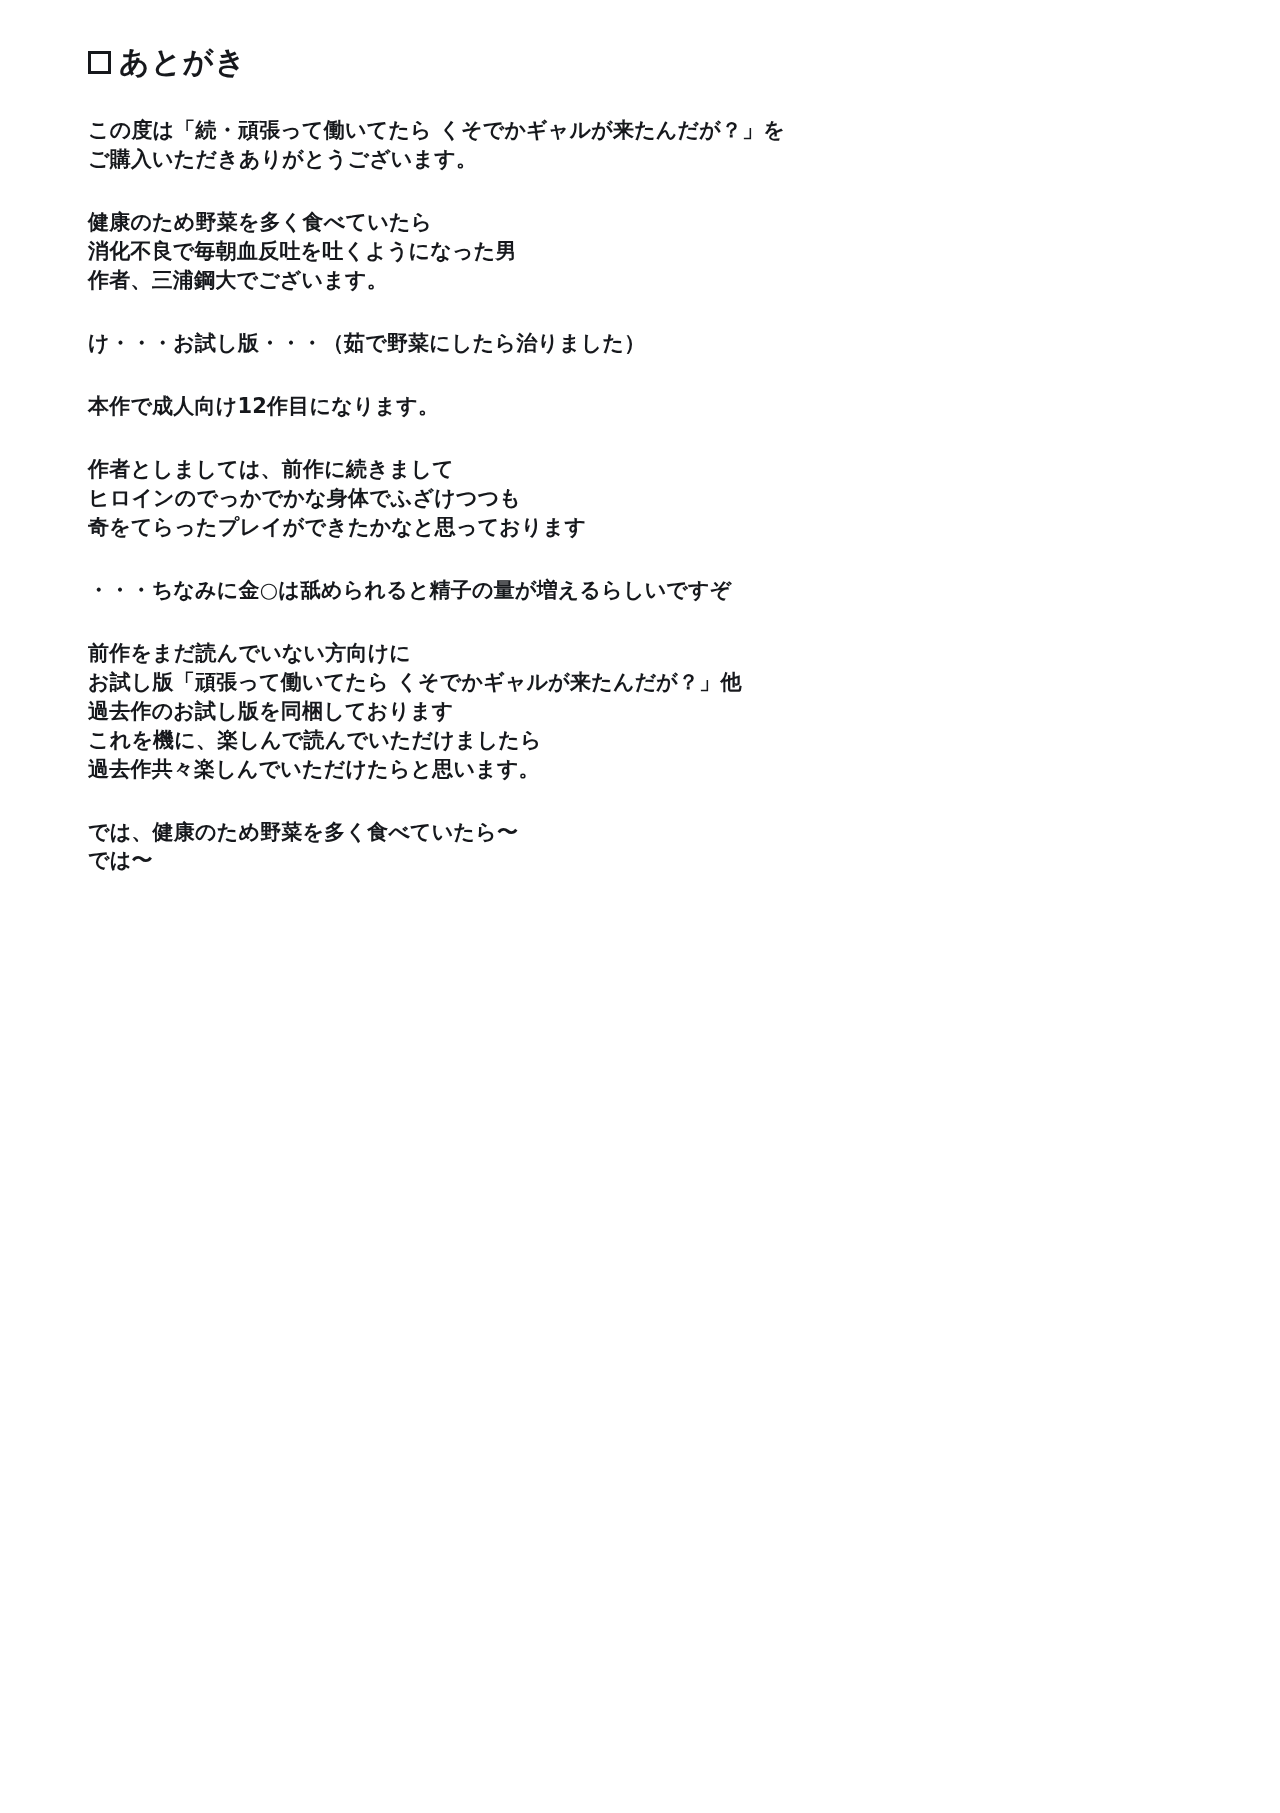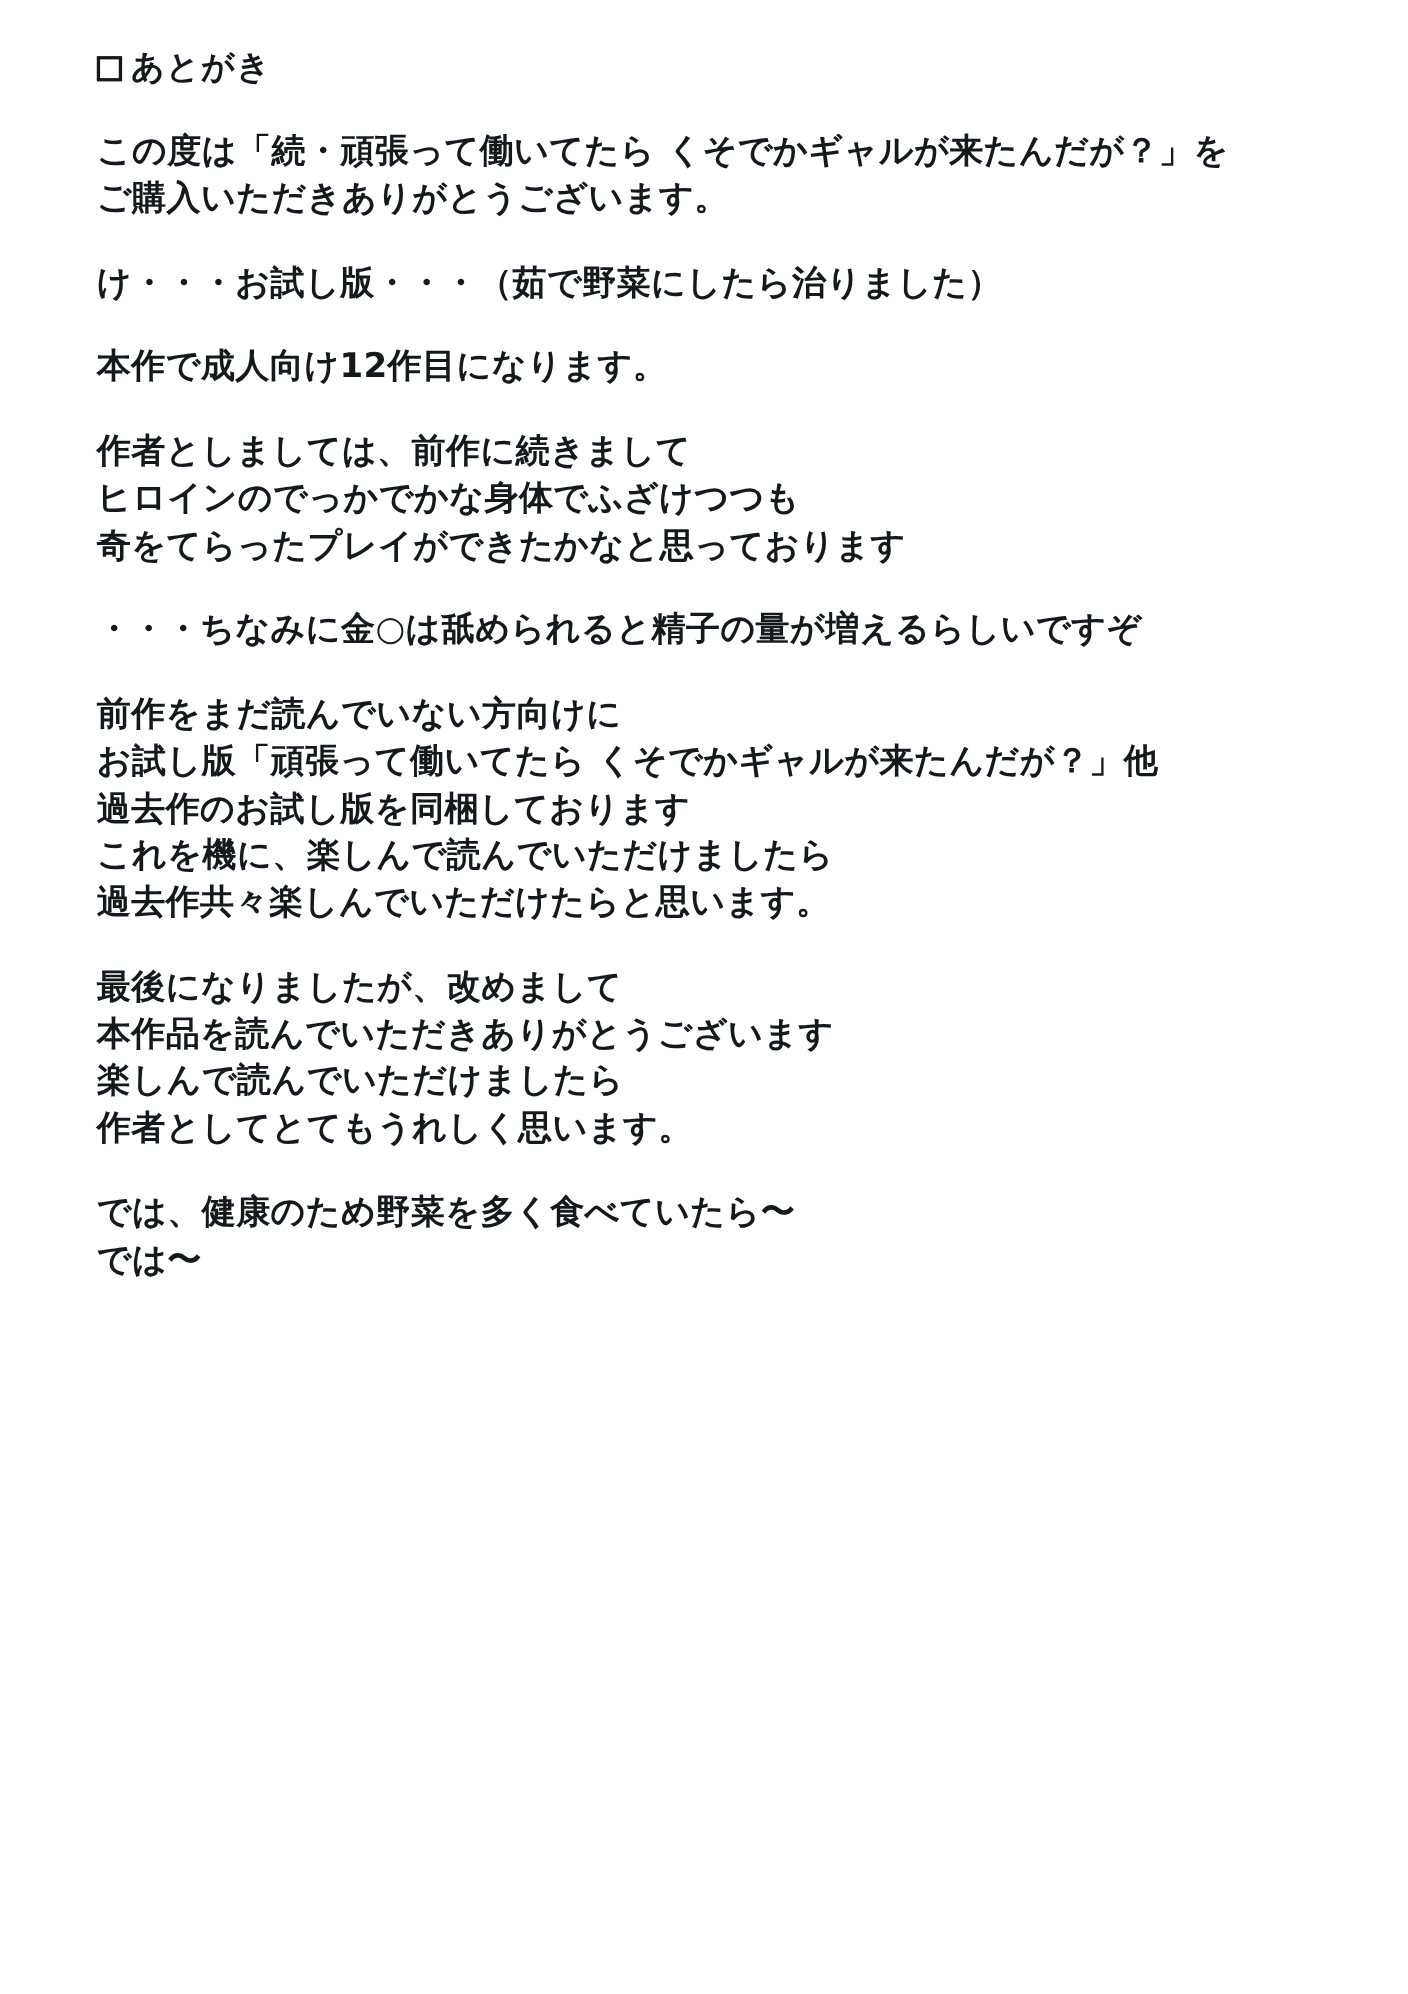--- a/index.html
+++ b/index.html
@@ -35,21 +35,21 @@
   .heading .box-glyph {
     display: inline-block;
     width: 23px;
     height: 23px;
     border: 3px solid #16181c;
     box-sizing: border-box;
     margin-right: 6px;
     flex: none;
   }
   .body-block {
-    font-size: 31px;
+    font-size: 21px;
     font-weight: 700;
     line-height: 1.38;
     letter-spacing: 0.01em;
     margin: 0 0 34px 0;
     white-space: pre-line;
   }
   .body-block:last-child {
     margin-bottom: 0;
   }
 </style>
@@ -58,31 +58,30 @@
 
 <div class="page">
 
   <h1 class="heading">
     <span class="box-glyph"></span>
     <span>あとがき</span>
   </h1>
 
   <p class="body-block">この度は「続・頑張って働いてたら くそでかギャルが来たんだが？」を
 ご購入いただきありがとうございます。</p>
+  <p class="body-block">健康のため野菜を多く食べていたら
+消化不良で毎朝血反吐を吐くようになった男
+作者、三浦鋼大でございます。</p>
   <p class="body-block">け・・・お試し版・・・（茹で野菜にしたら治りました）</p>
   <p class="body-block">本作で成人向け12作目になります。</p>
   <p class="body-block">作者としましては、前作に続きまして
 ヒロインのでっかでかな身体でふざけつつも
 奇をてらったプレイができたかなと思っております</p>
   <p class="body-block">・・・ちなみに金○は舐められると精子の量が増えるらしいですぞ</p>
   <p class="body-block">前作をまだ読んでいない方向けに
 お試し版「頑張って働いてたら くそでかギャルが来たんだが？」他
 過去作のお試し版を同梱しております
 これを機に、楽しんで読んでいただけましたら
 過去作共々楽しんでいただけたらと思います。</p>
-  <p class="body-block">最後になりましたが、改めまして
-本作品を読んでいただきありがとうございます
-楽しんで読んでいただけましたら
-作者としてとてもうれしく思います。</p>
   <p class="body-block">では、健康のため野菜を多く食べていたら〜
 では〜</p>
 
 </div>
 
 </body></html>

